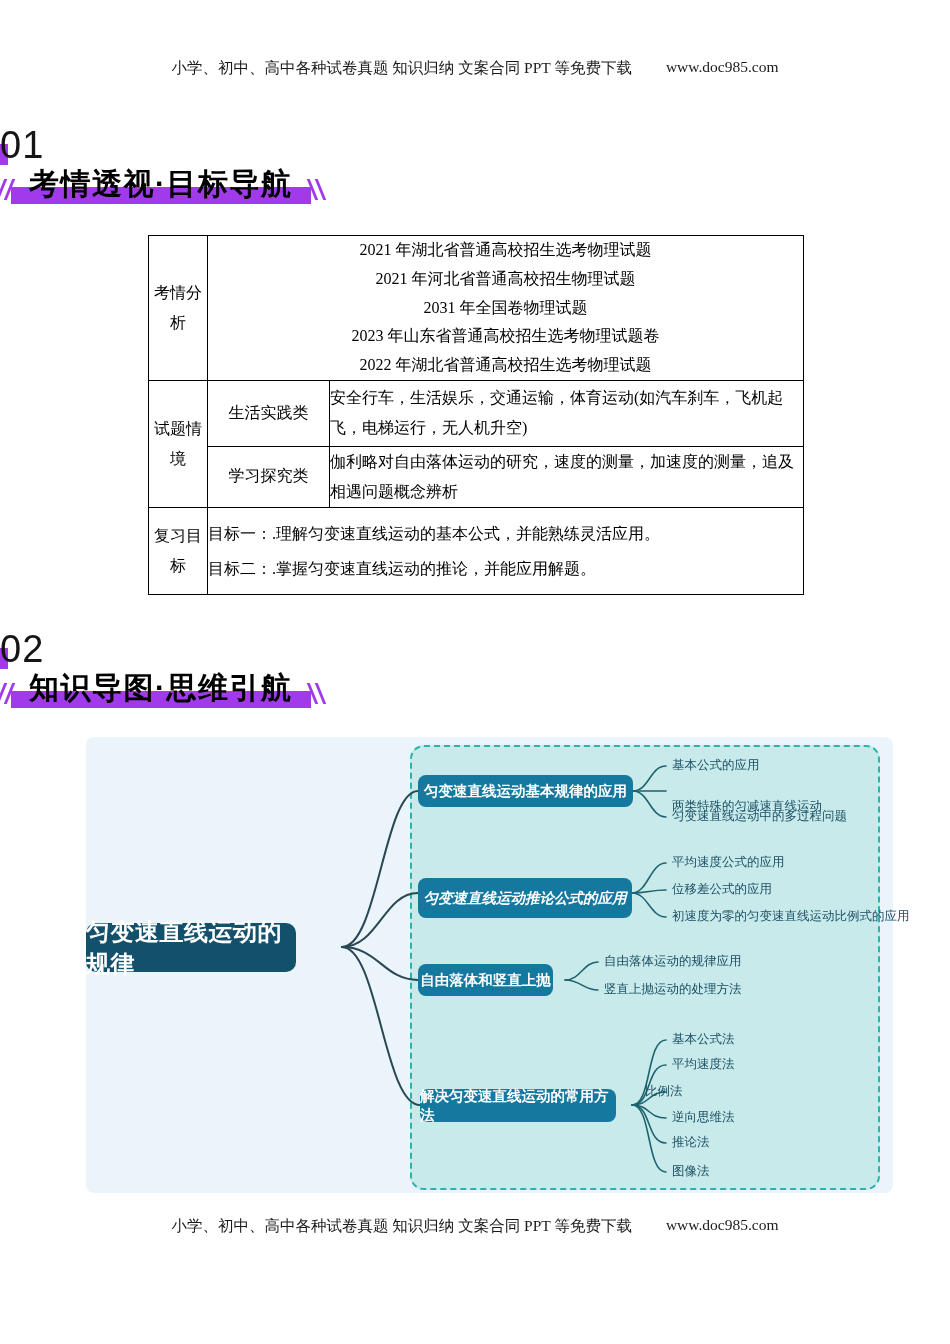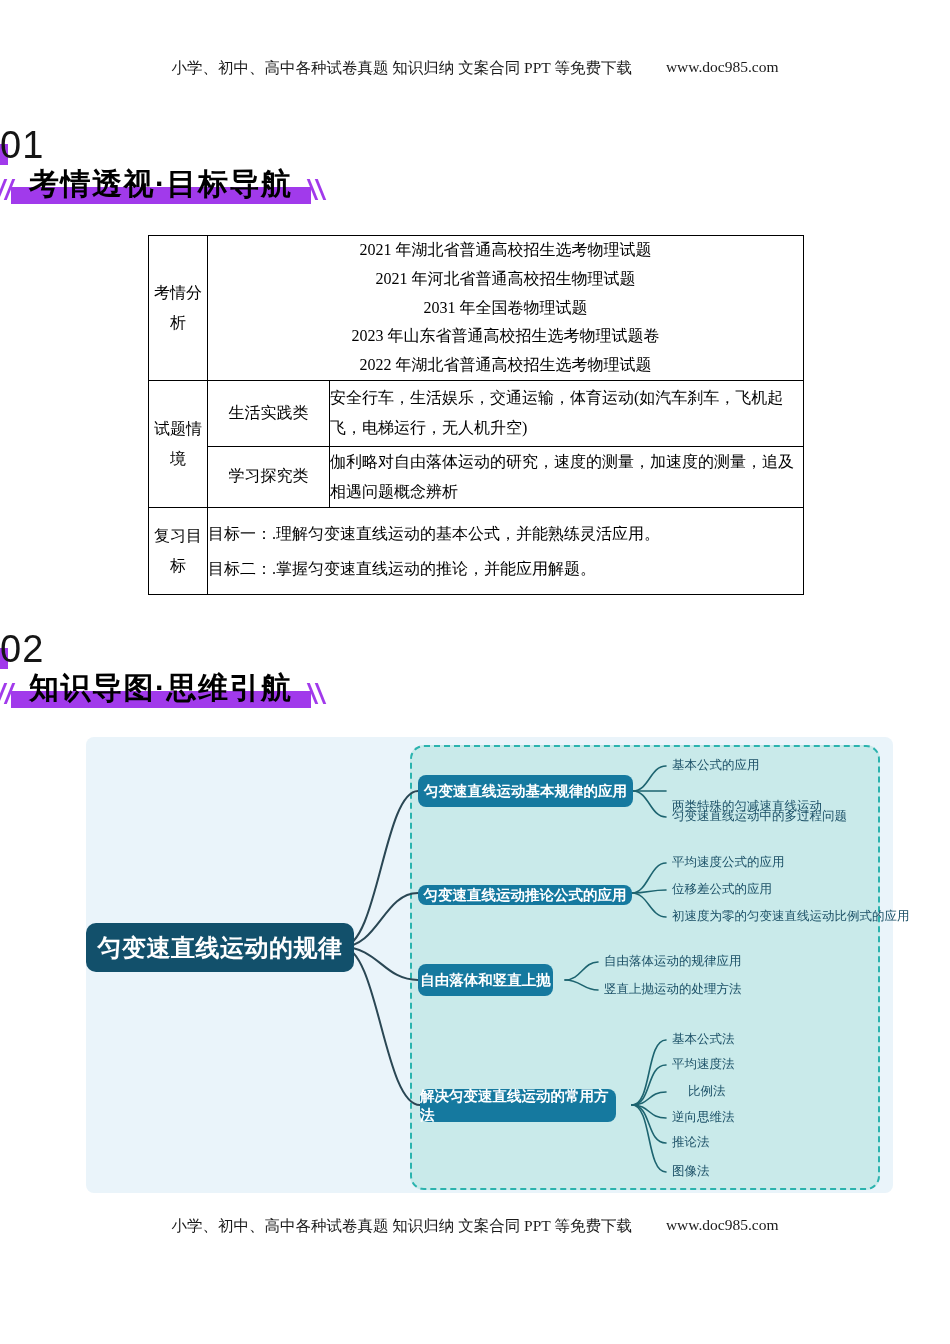--- a/index.html
+++ b/index.html
@@ -60,21 +60,21 @@
   }
   .dashed-box{
     position:absolute;left:324px;top:8px;width:470px;height:445px;border-radius:14px;
     background:var(--map-inner-bg,#C9EAEA);border:2px dashed var(--map-dashed-border,#2BB3AE);
     box-sizing:border-box;
   }
   .map-svg{position:absolute;left:0;top:0;width:807px;height:456px;}
   .conn-root{fill:none;stroke:var(--map-connector,#2A4754);stroke-width:2;stroke-linecap:round;}
   .conn-leaf{fill:none;stroke:#1D6470;stroke-width:1.6;stroke-linecap:round;}
   .root-node{
-    position:absolute;left:0;top:186px;width:268px;height:49px;border-radius:10px;
+    position:absolute;left:0;top:186px;width:210px;height:49px;border-radius:10px;
     background:var(--map-root-fill,#12506B);display:flex;align-items:center;justify-content:center;
     color:#fff;font-weight:700;font-size:24px;letter-spacing:0.5px;
   }
   .branch-node{
     position:absolute;border-radius:8px;background:var(--map-branch-fill,#15799F);
     display:flex;align-items:center;justify-content:center;color:#fff;font-weight:700;
     font-size:14.5px;box-sizing:border-box;
   }
   .leaf-label{
     position:absolute;font-size:12.5px;line-height:17px;color:var(--map-leaf-text,#1A4F66);
@@ -194,38 +194,38 @@
       <path class="conn-leaf" d="M546 368 C566 368, 560 328, 580 328"></path>
       <path class="conn-leaf" d="M546 368 C564 368, 562 355, 580 355"></path>
       <path class="conn-leaf" d="M546 368 C564 368, 562 381, 580 381"></path>
       <path class="conn-leaf" d="M546 368 C566 368, 560 406, 580 406"></path>
       <path class="conn-leaf" d="M546 368 C566 368, 560 435, 580 435"></path>
     </svg>
 
     <div class="root-node">匀变速直线运动的规律</div>
 
     <div class="branch-node" style="left:332px;top:38px;width:215px;height:32px;">匀变速直线运动基本规律的应用</div>
-    <div class="branch-node" style="left:332px;top:148px;width:214px;height:20px;">匀变速直线运动推论公式的应用</div>
+    <div class="branch-node" style="left:332px;top:141px;width:214px;height:40px;font-style:italic;">匀变速直线运动推论公式的应用</div>
     <div class="branch-node" style="left:332px;top:227px;width:135px;height:32px;">自由落体和竖直上抛</div>
     <div class="branch-node" style="left:334px;top:352px;width:196px;height:33px;">解决匀变速直线运动的常用方法</div>
 
     <div class="leaf-label" style="left:586px;top:20px;">基本公式的应用</div>
     <div class="leaf-label" style="left:586px;top:45px;margin-top:16px;">两类特殊的匀减速直线运动</div>
     <div class="leaf-label" style="left:586px;top:71px;">匀变速直线运动中的多过程问题</div>
 
     <div class="leaf-label" style="left:586px;top:117px;">平均速度公式的应用</div>
     <div class="leaf-label" style="left:586px;top:144px;">位移差公式的应用</div>
     <div class="leaf-label" style="left:586px;top:171px;">初速度为零的匀变速直线运动比例式的应用</div>
 
     <div class="leaf-label" style="left:518px;top:216px;">自由落体运动的规律应用</div>
     <div class="leaf-label" style="left:518px;top:244px;">竖直上抛运动的处理方法</div>
 
     <div class="leaf-label" style="left:586px;top:294px;">基本公式法</div>
     <div class="leaf-label" style="left:586px;top:319px;">平均速度法</div>
-    <div class="leaf-label" style="left:602px;top:346px;">比例法</div>
+    <div class="leaf-label" style="left:559px;top:346px;">比例法</div>
     <div class="leaf-label" style="left:586px;top:372px;">逆向思维法</div>
     <div class="leaf-label" style="left:586px;top:397px;">推论法</div>
     <div class="leaf-label" style="left:586px;top:426px;">图像法</div>
   </div>
 
   <div class="doc-strip strip-bottom">
     <span>小学、初中、高中各种试卷真题 知识归纳 文案合同 PPT 等免费下载</span>
     <a href="#">www.doc985.com</a>
   </div>
 

